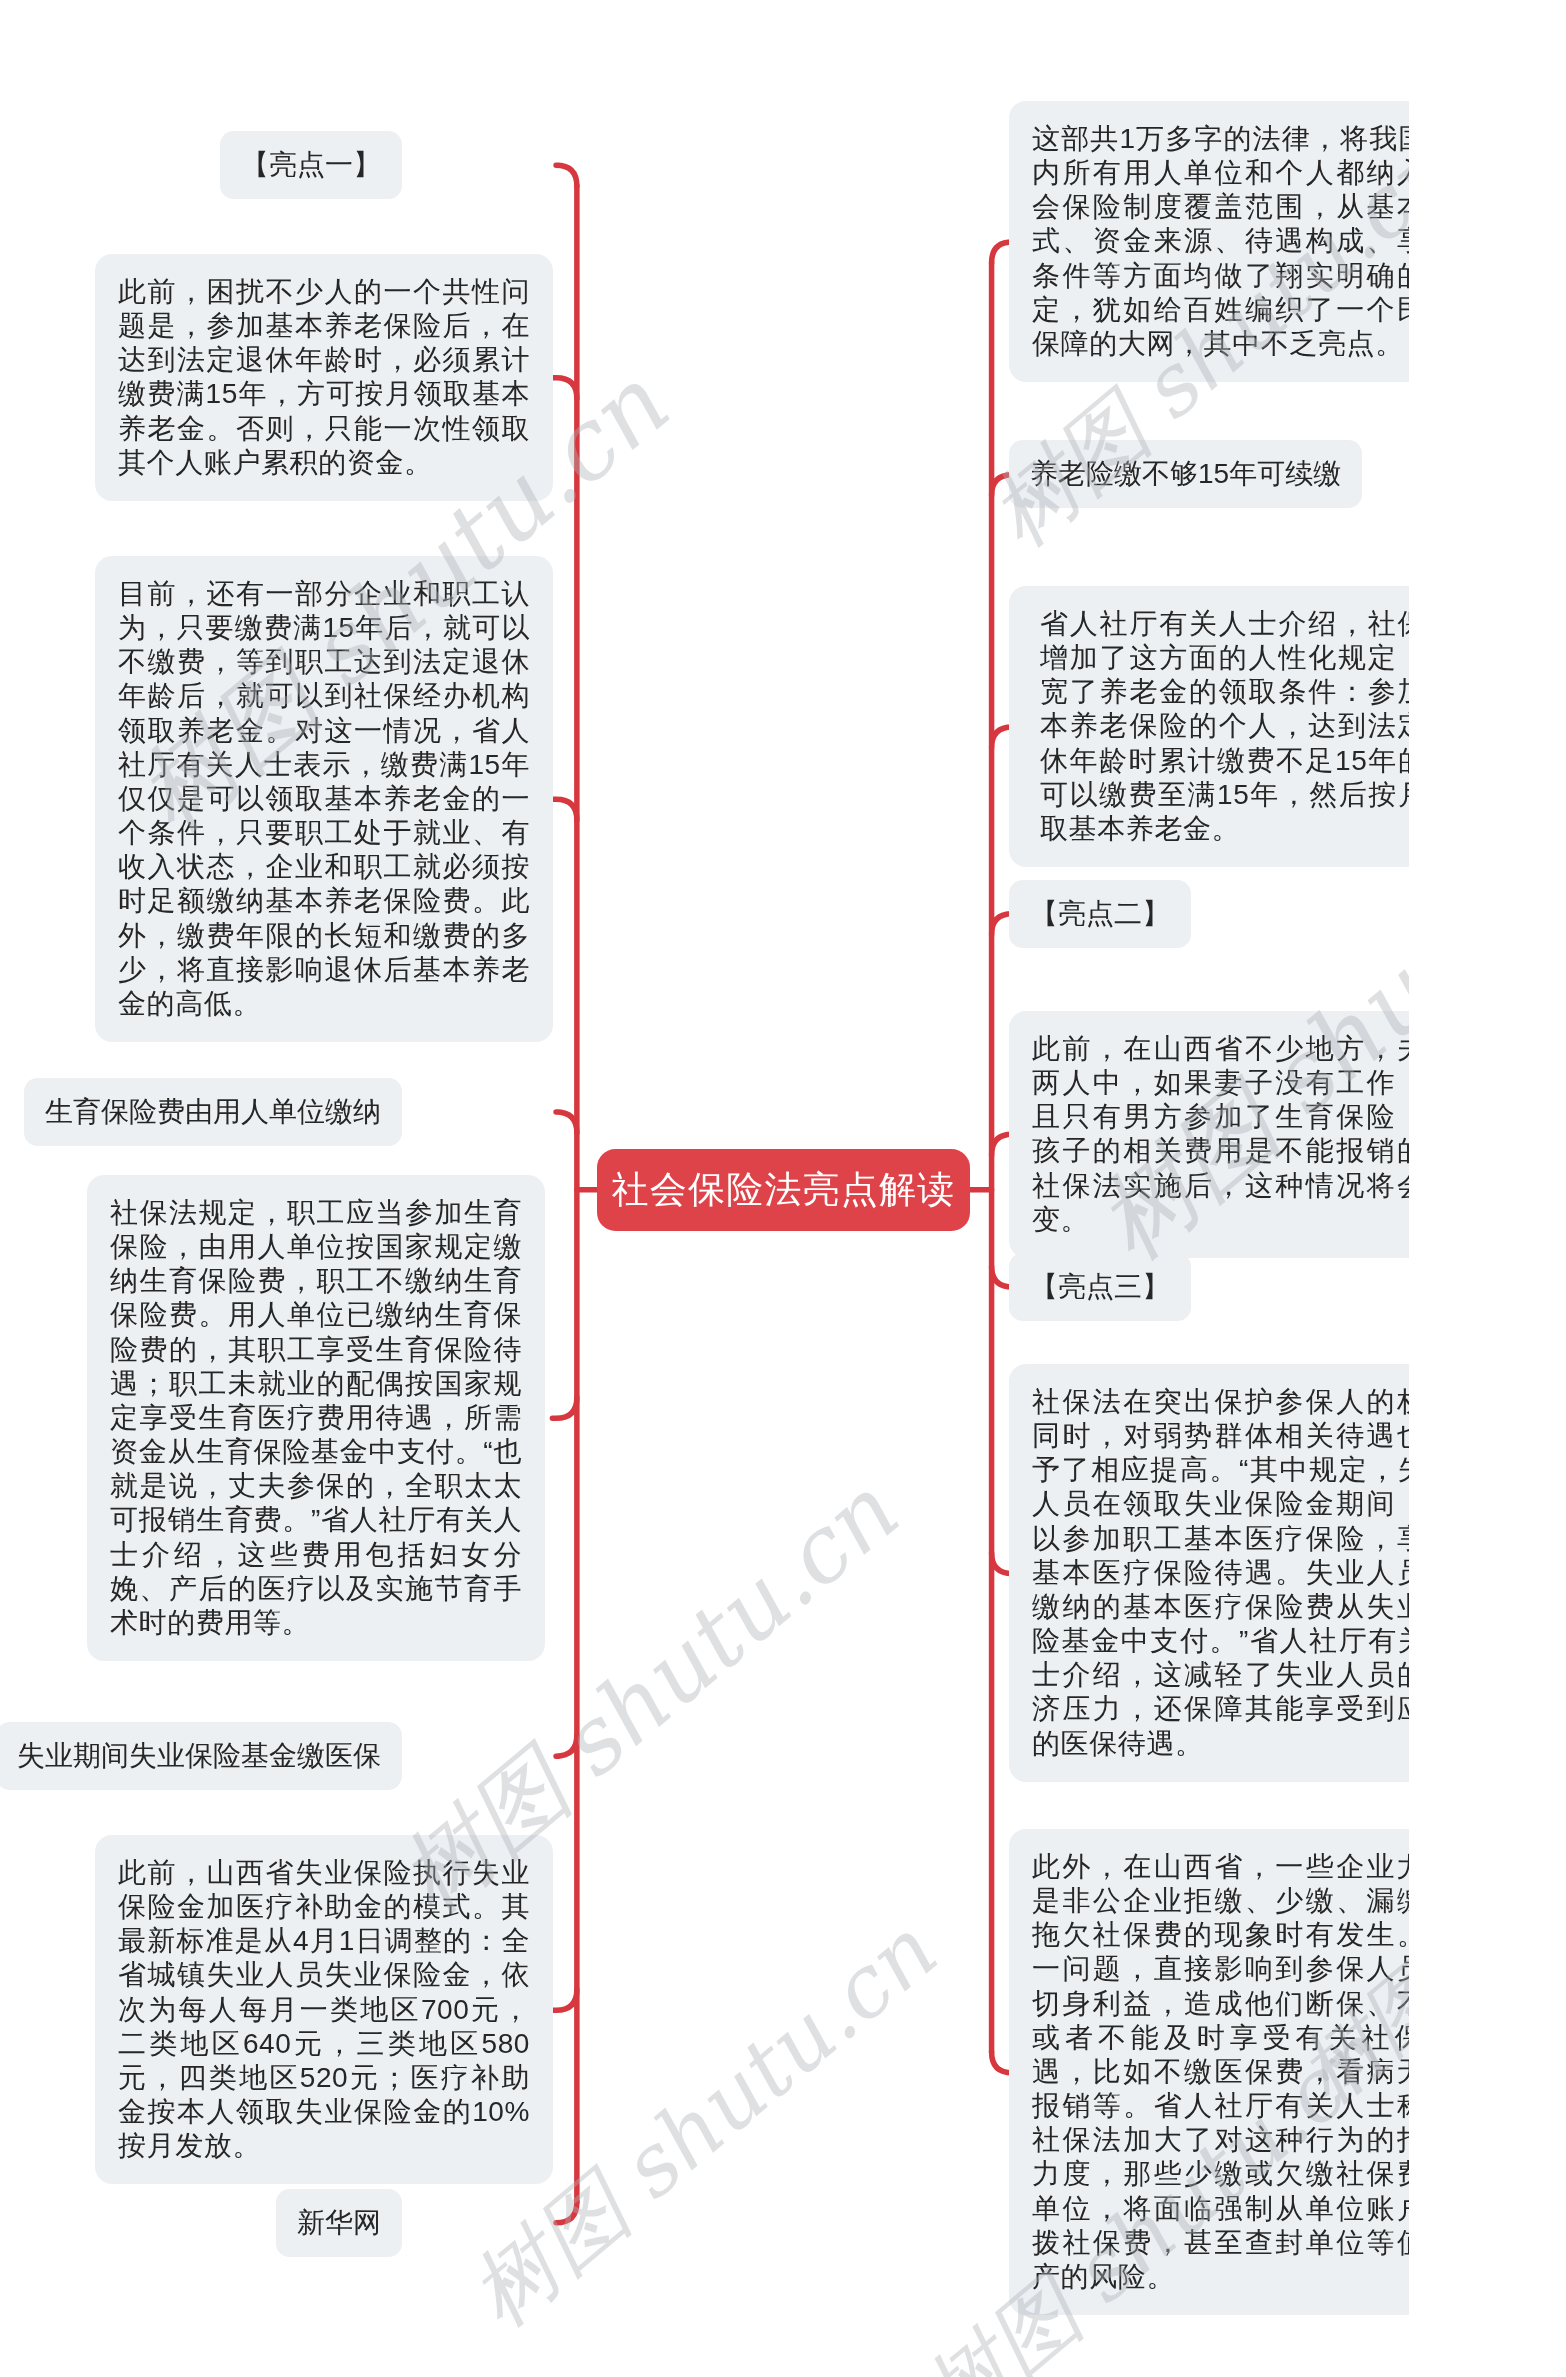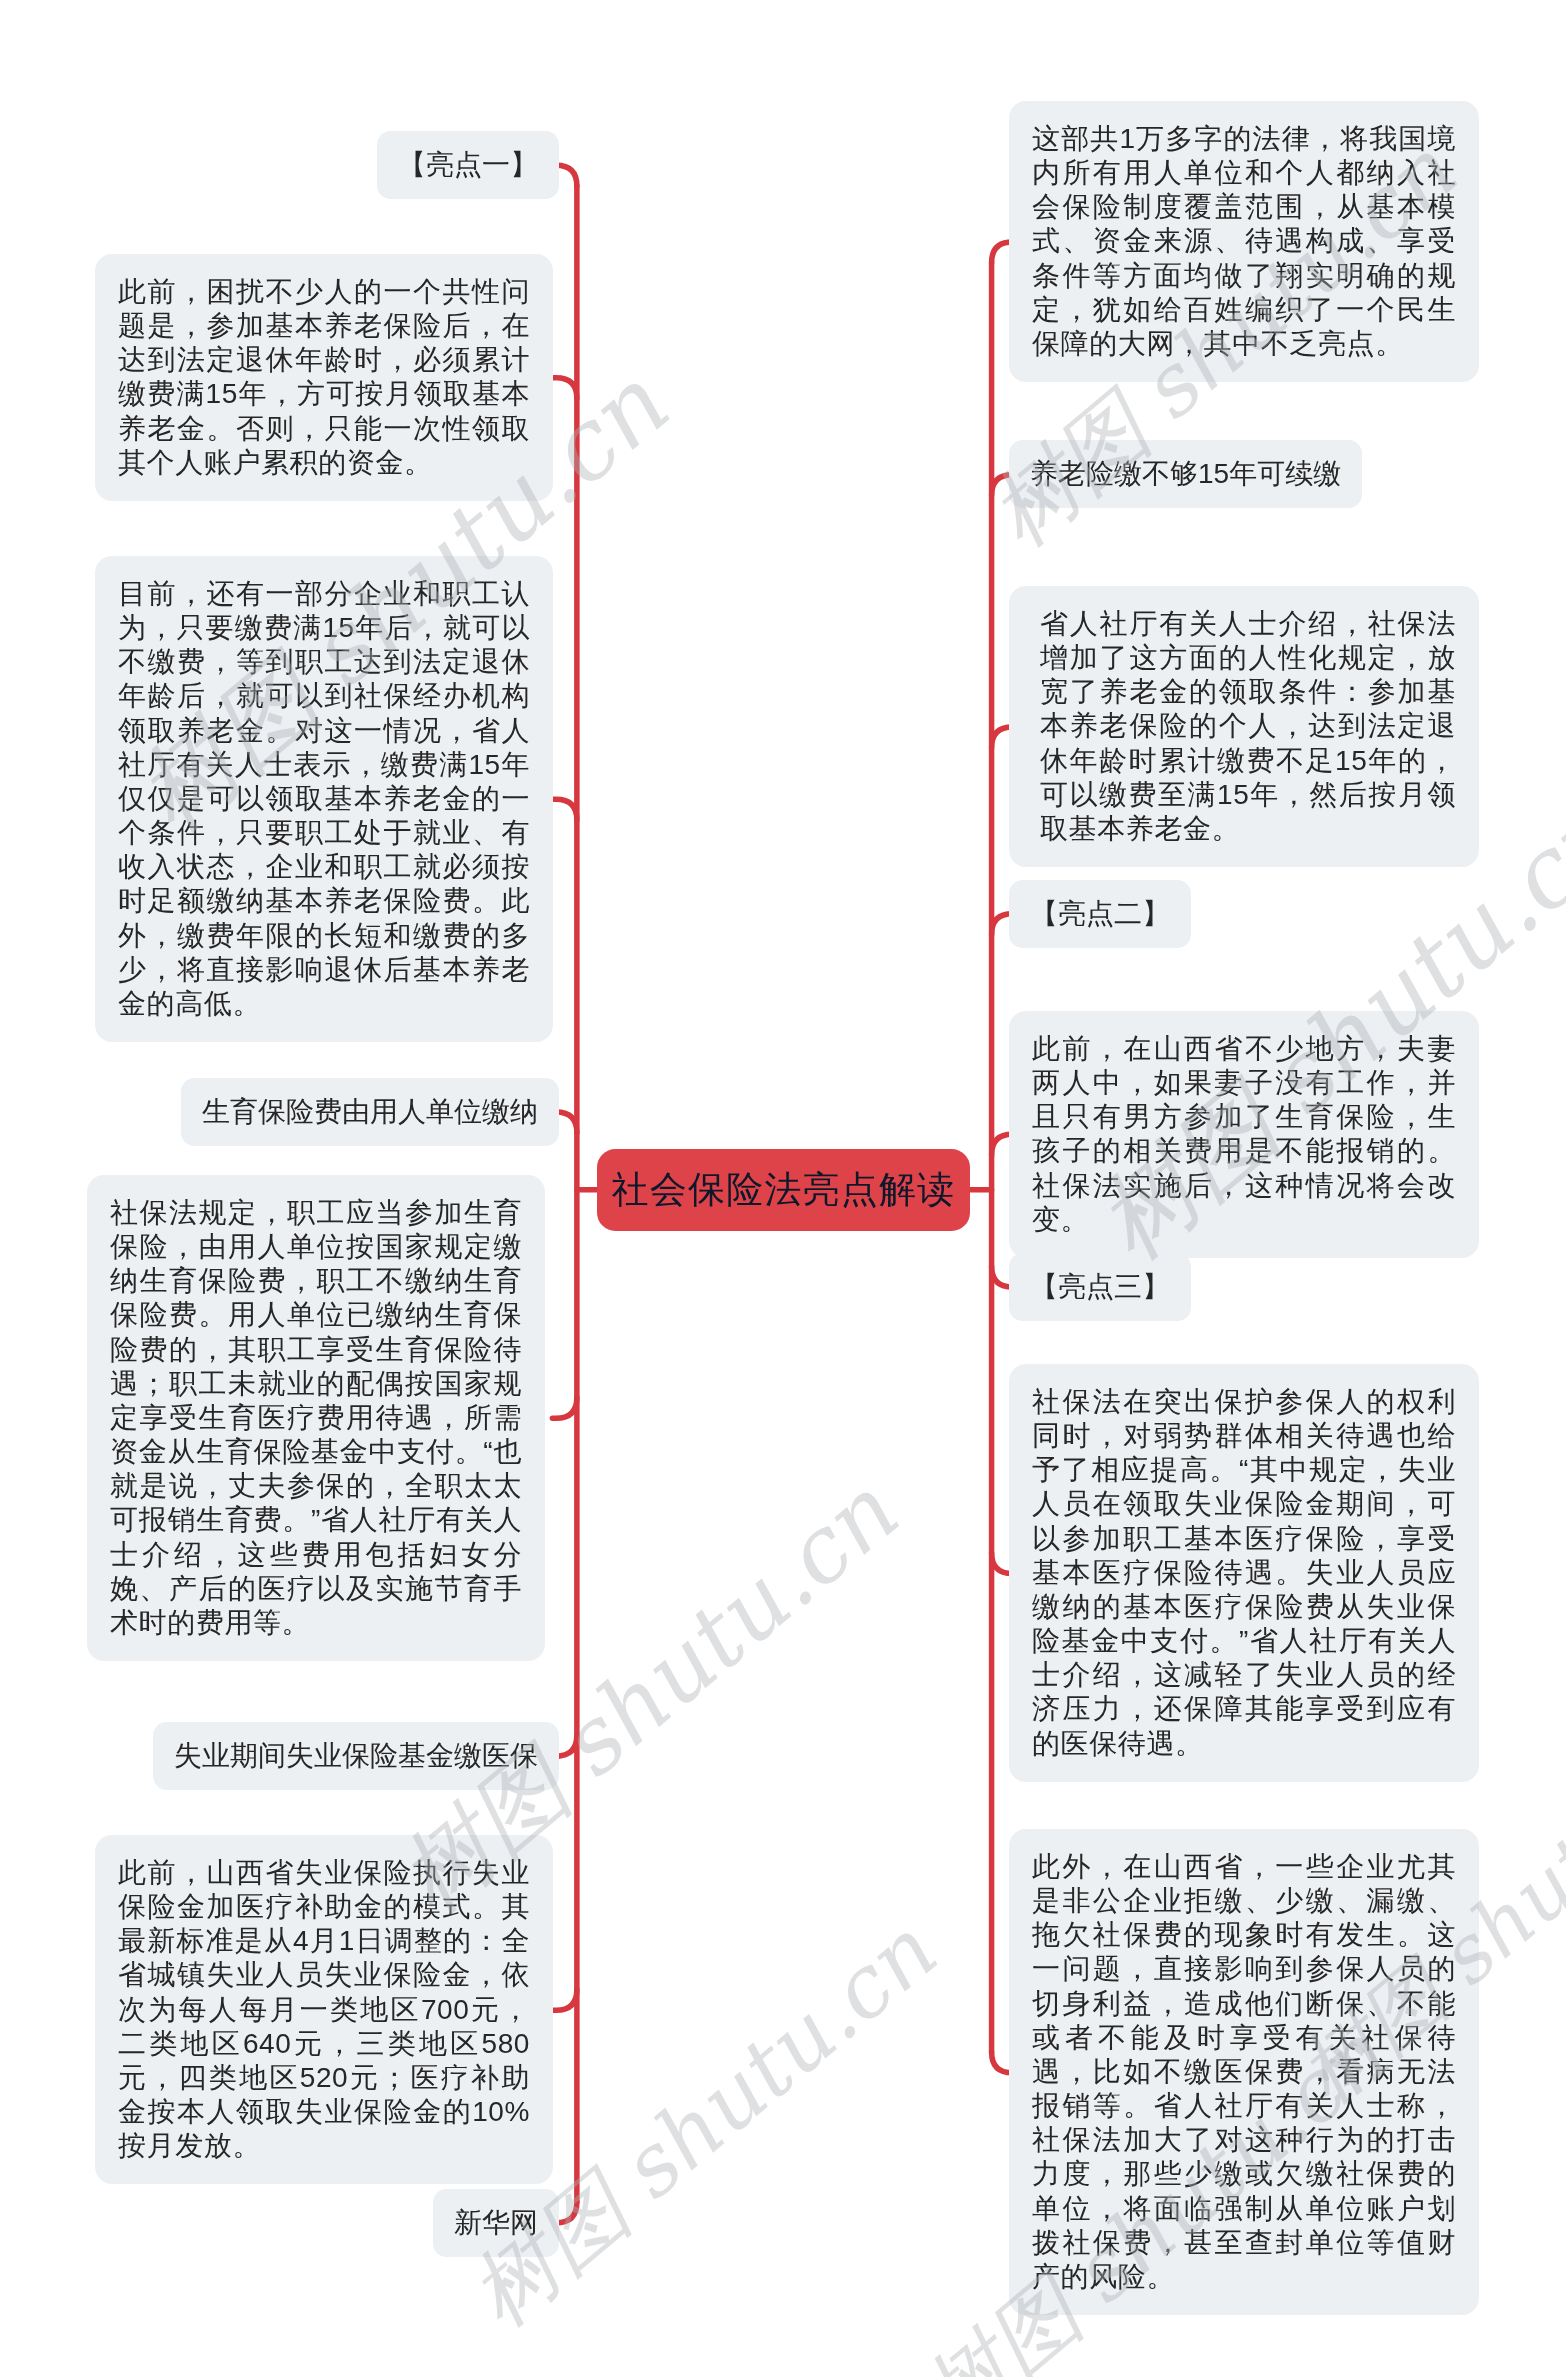--- a/index.html
+++ b/index.html
@@ -1,18 +1,18 @@
 <!DOCTYPE html>
 <html style="font-size:9.8px"><head>
 <meta charset="utf-8">
 <style>
   html,body{margin:0;padding:0;background:#ffffff;}
   #canvas{
     position:relative;
-    width:1566px;
+    width:1409px;
     height:2377px;
     background:#ffffff;
     overflow:hidden;
     font-family:"Liberation Sans","DejaVu Sans",sans-serif;
   }
   #connectors{position:absolute;left:0;top:0;z-index:0;}
   .node{
     position:absolute;
     z-index:1;
     background:#edf0f3;
@@ -35,21 +35,21 @@
     font-size:28px;
     line-height:1.3;
     white-space:nowrap;
   }
   .title-node{
     position:absolute;
     z-index:2;
     left:597px;top:1149px;
     width:373px;height:82px;
     background:#df434a;
-    color:#0f172a;
+    color:#ffffff;
     border-radius:18.4px;
     display:flex;align-items:center;justify-content:center;
     font-size:37px;
     letter-spacing:1.2px;
   }
   .wm{
     position:absolute;
     z-index:3;
     color:#aeb2b8;
     opacity:0.40;

